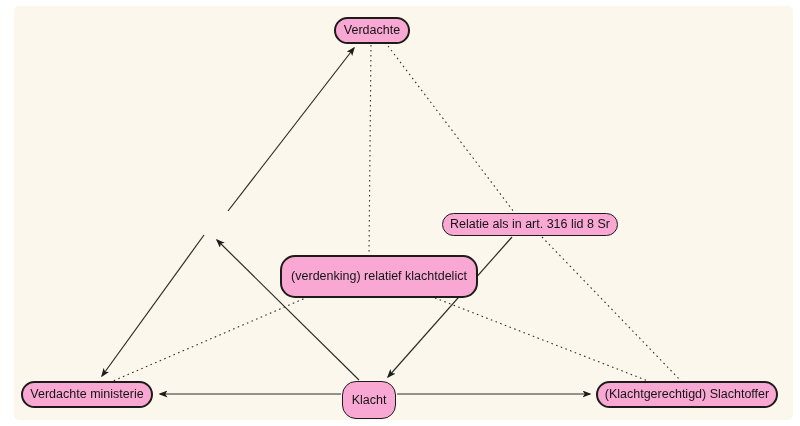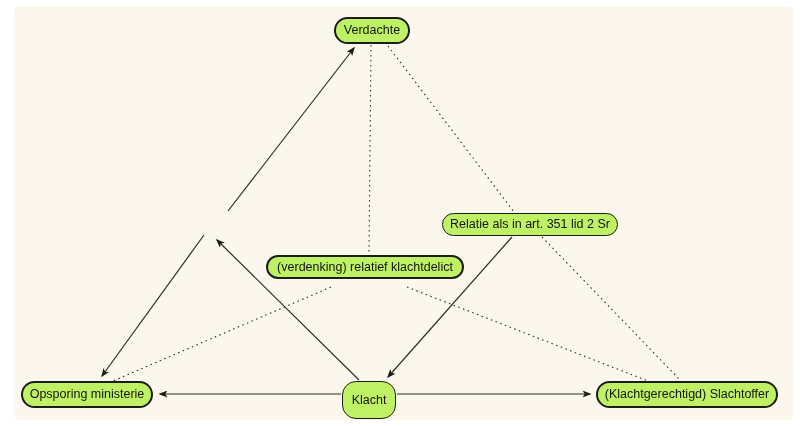--- a/index.html
+++ b/index.html
@@ -38,39 +38,39 @@
   .edges-layer line.dotted {
     stroke: #34322e;
     stroke-width: 1.1;
     stroke-dasharray: 1.6 3.4;
   }
   .node {
     position: absolute;
     display: flex;
     align-items: center;
     justify-content: center;
-    background: #bef264;
+    background: #f9a8d4;
     border: 1.2px solid #1e1c19;
     border-radius: 14px;
     font-size: 12.5px;
     line-height: 1;
     color: #141414;
     white-space: nowrap;
     padding: 0 6px;
     box-sizing: border-box;
     z-index: 2;
   }
   .node.bold {
     border-width: 2.7px;
     border-radius: 15px;
   }
   #node-verdachte    { left: 334px; top: 17px;  width: 76px;  height: 27px; }
   #node-opsporing    { left: 127px; top: 211px; width: 144px; height: 23px; }
   #node-relatie      { left: 442px; top: 213px; width: 176px; height: 23px; }
-  #node-verdenking   { left: 266px; top: 255px; width: 198px; height: 24px; }
+  #node-verdenking   { left: 280px; top: 255px; width: 198px; height: 43px; }
   #node-om           { left: 21px;  top: 381px; width: 132px; height: 27px; }
   #node-klacht       { left: 342px; top: 381px; width: 54px;  height: 38px; }
   #node-slachtoffer  { left: 596px; top: 381px; width: 182px; height: 27px; }
 </style>
 </head>
 <body>
 
 <div class="page">
 
   <div class="canvas-bg"></div>
@@ -93,29 +93,29 @@
       <line x1="341" y1="394" x2="160" y2="394" class="solid" marker-end="url(#arrowhead)"></line>
       <line x1="397" y1="394" x2="590" y2="394" class="solid" marker-end="url(#arrowhead)"></line>
     </svg>
 
   <div class="node bold" id="node-verdachte">
     <span>Verdachte</span>
   </div>
 
 
   <div class="node" id="node-relatie">
-    <span>Relatie als in art. 351 lid 2 Sr</span>
+    <span>Relatie als in art. 316 lid 8 Sr</span>
   </div>
 
   <div class="node bold" id="node-verdenking">
     <span>(verdenking) relatief klachtdelict</span>
   </div>
 
   <div class="node bold" id="node-om">
-    <span>Opsporing ministerie</span>
+    <span>Verdachte ministerie</span>
   </div>
 
   <div class="node" id="node-klacht">
     <span>Klacht</span>
   </div>
 
   <div class="node bold" id="node-slachtoffer">
     <span>(Klachtgerechtigd) Slachtoffer</span>
   </div>
 

